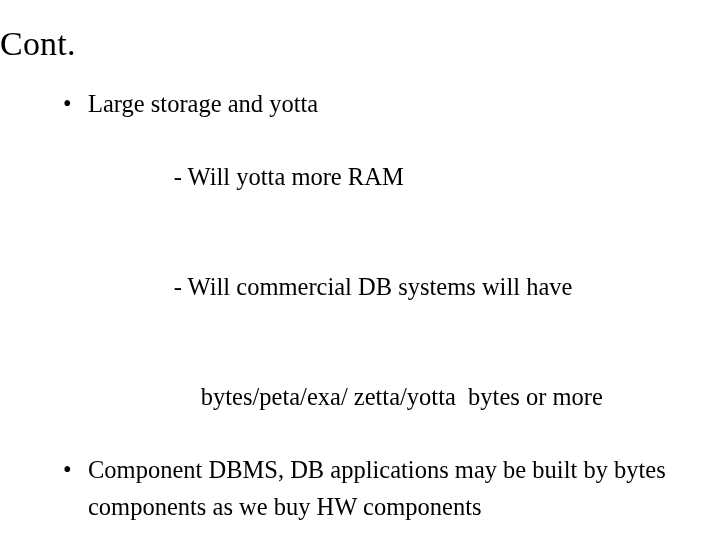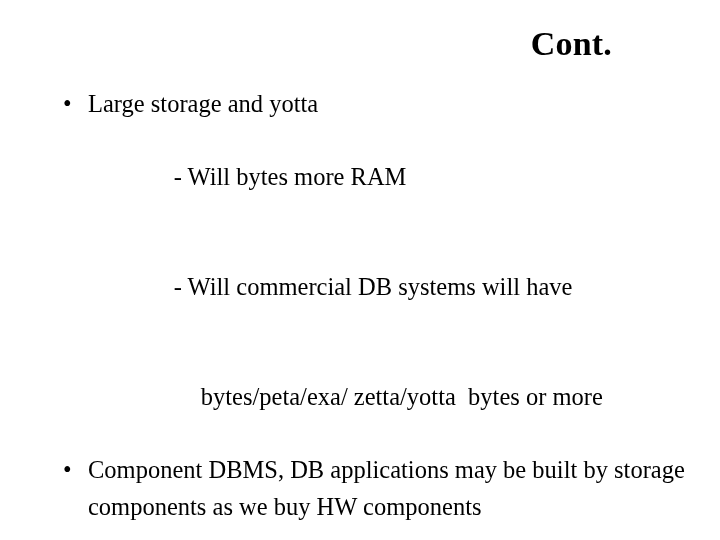--- a/index.html
+++ b/index.html
@@ -19,24 +19,24 @@
     width: 720px;
     height: 540px;
     background: #ffffff;
     box-sizing: border-box;
   }
   .slide-title {
     position: absolute;
     top: 24px;
     left: 0;
     width: 612px;
-    text-align: right;
+    text-align: left;
     font-size: 34px;
     line-height: 40px;
-    font-weight: bold;
+    font-weight: normal;
     letter-spacing: 0.2px;
     color: #000000;
     white-space: pre;
   }
   .body-block {
     position: absolute;
     top: 86px;
     left: 34px;
     width: 660px;
   }
@@ -75,34 +75,34 @@
   <div class="slide-title">Cont.</div>
 
   <div class="body-block">
 
     <div class="line bullet-row">
       <span class="bullet-glyph">•</span>
       <span class="bullet-text">Large storage and yotta</span>
     </div>
 
     <div class="line sub-2">
-      <span>- Will bytes more RAM</span>
+      <span>- Will yotta more RAM</span>
     </div>
 
     <div class="line sub-2">
       <span>- Will commercial DB systems will have</span>
     </div>
 
     <div class="line sub-2" style="padding-left:130px;">
       <span>bytes/peta/exa/ zetta/yotta  bytes or more</span>
     </div>
 
     <div class="line bullet-row">
       <span class="bullet-glyph">•</span>
-      <span class="bullet-text">Component DBMS, DB applications may be built by storage components as we buy HW components</span>
+      <span class="bullet-text">Component DBMS, DB applications may be built by bytes components as we buy HW components</span>
     </div>
 
     <div class="line sub-3">
       
     </div>
 
   </div>
 </div>
 
 </body></html>

